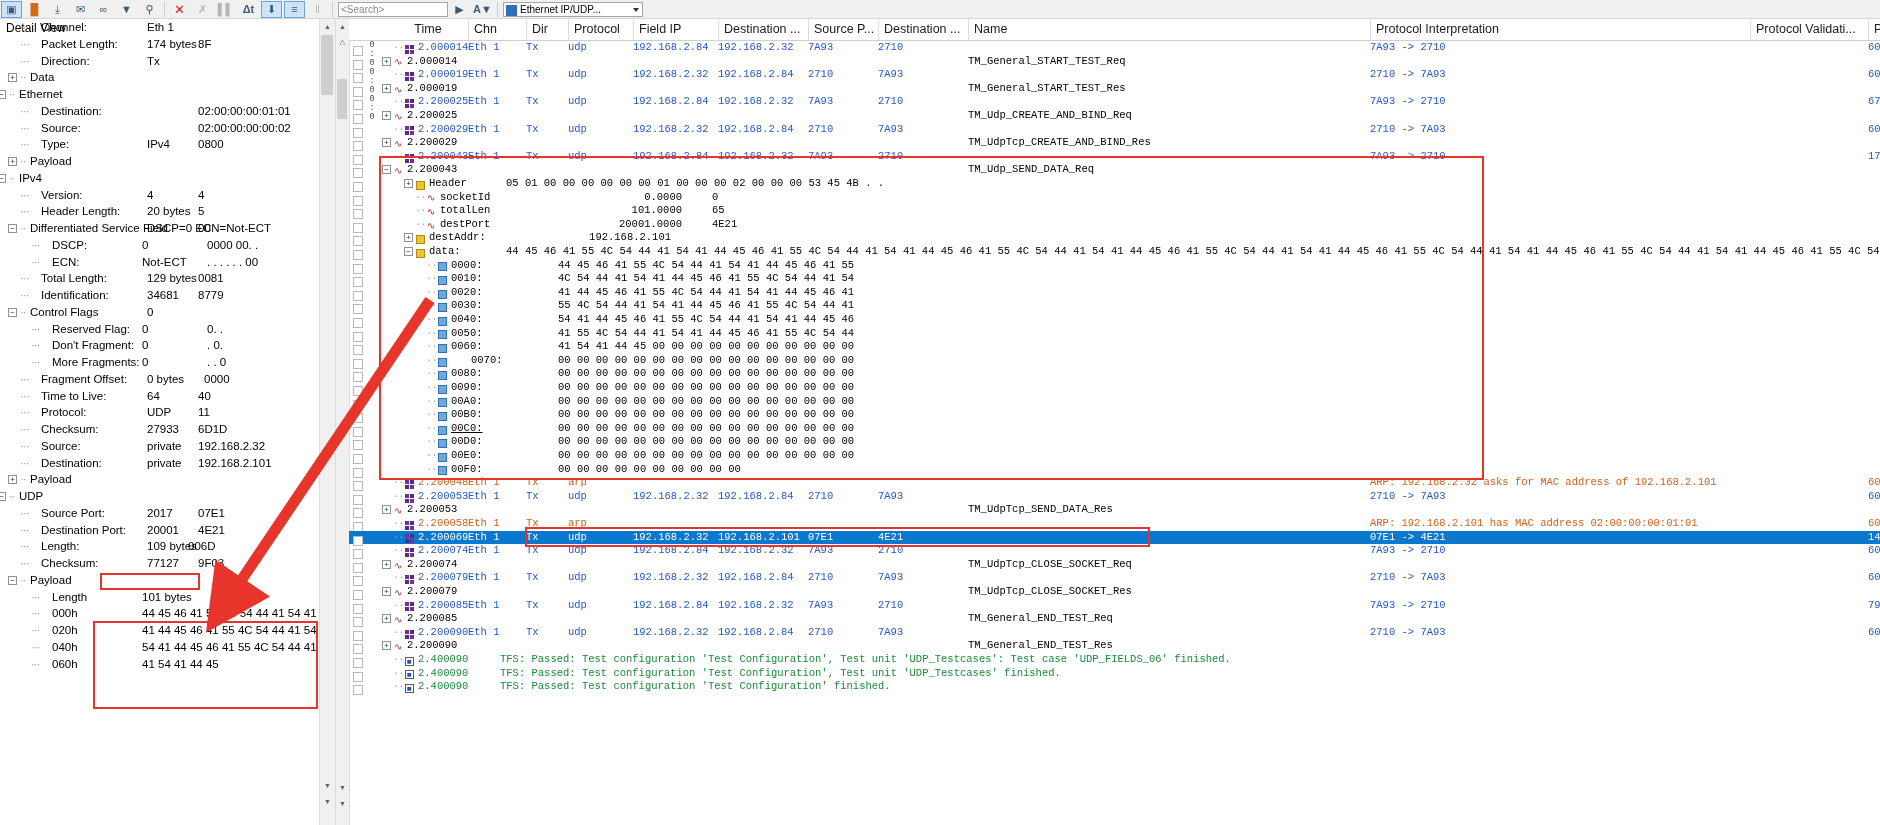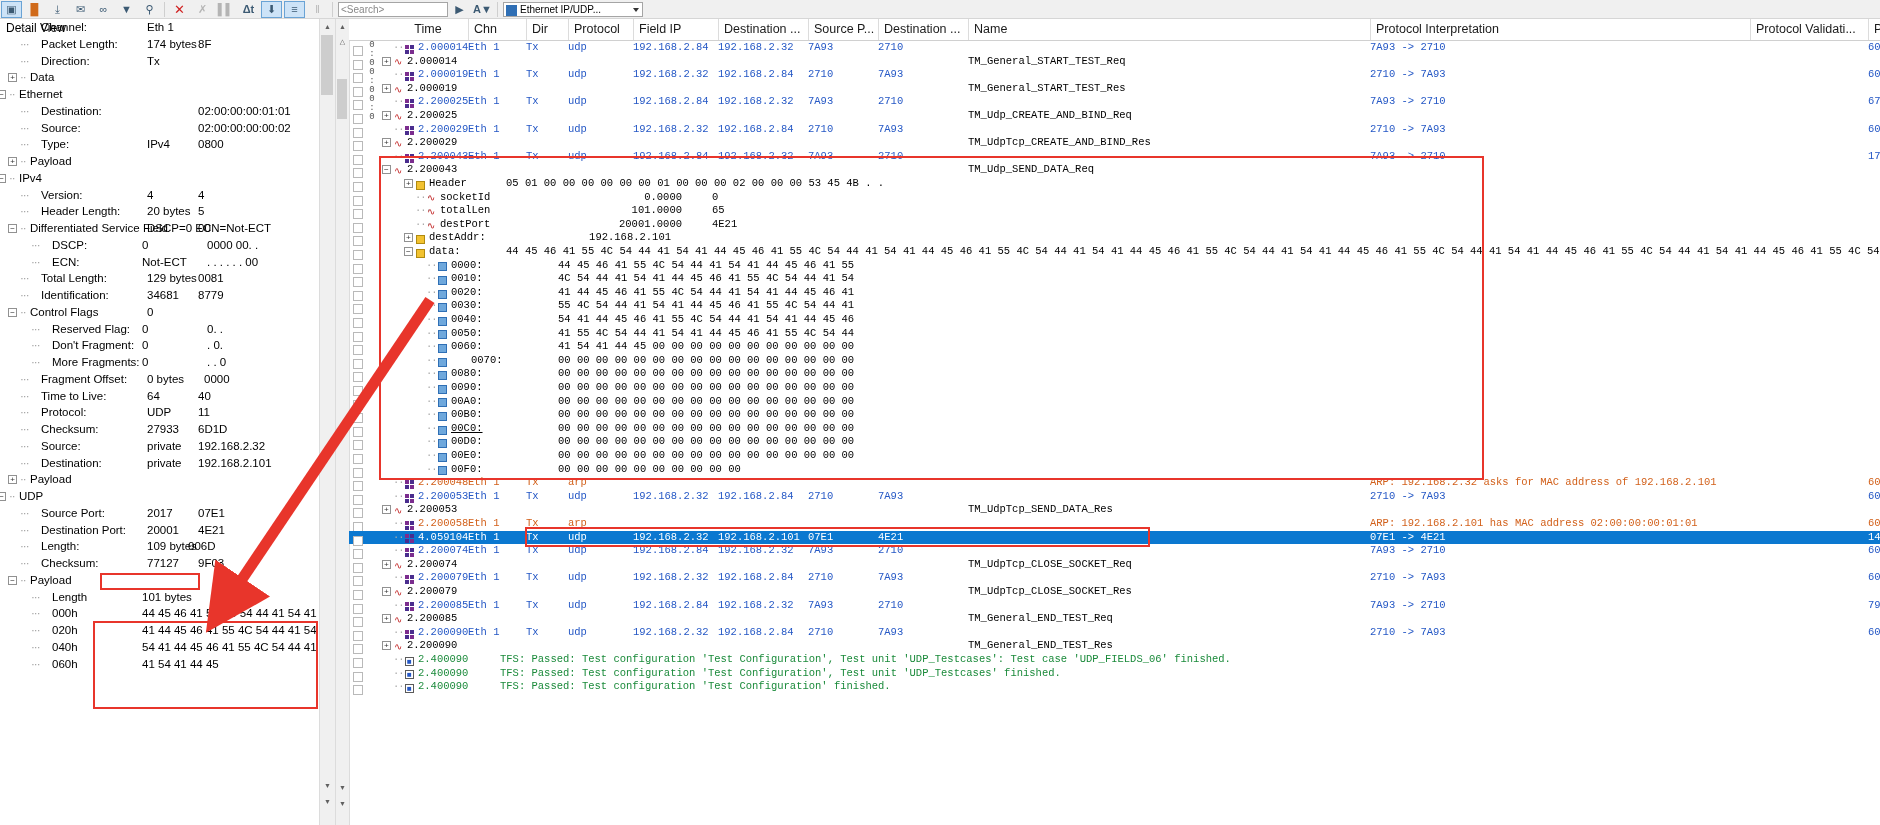--- a/index.html
+++ b/index.html
@@ -715,21 +715,21 @@
           <span class="cell orange" style="left:133px;max-width:70px;">Eth 1</span>
           <span class="cell orange" style="left:191px;max-width:54px;">Tx</span>
           <span class="cell orange" style="left:233px;max-width:77px;">arp</span>
           <span class="cell orange" style="left:1035px;">ARP: 192.168.2.101 has MAC address 02:00:00:00:01:01</span>
           <span class="cell orange" style="left:1533px;">60</span>
         </div>
         <div class="prow sel" style="top: 511.6px;">
           <span class="flagbox" style="position:absolute;left:16px;top:3px;"></span>
           <span class="dash" style="position:absolute;left:58px;color:#aaa;">···</span>
           <span style="position:absolute;left:70px;top:2px;"><span class="ticon ic-grid"></span></span>
-          <span class="cell blue" style="left:83px;max-width:97px;">4.059104</span>
+          <span class="cell blue" style="left:83px;max-width:97px;">2.200069</span>
           <span class="cell blue" style="left:133px;max-width:70px;">Eth 1</span>
           <span class="cell blue" style="left:191px;max-width:54px;">Tx</span>
           <span class="cell blue" style="left:233px;max-width:77px;">udp</span>
           <span class="cell blue" style="left:298px;max-width:97px;">192.168.2.32</span>
           <span class="cell blue" style="left:383px;max-width:102px;">192.168.2.101</span>
           <span class="cell blue" style="left:473px;max-width:82px;">07E1</span>
           <span class="cell blue" style="left:543px;max-width:102px;">4E21</span>
           <span class="cell blue" style="left:1035px;">07E1 -&gt; 4E21</span>
           <span class="cell blue" style="left:1533px;">143</span>
         </div>

